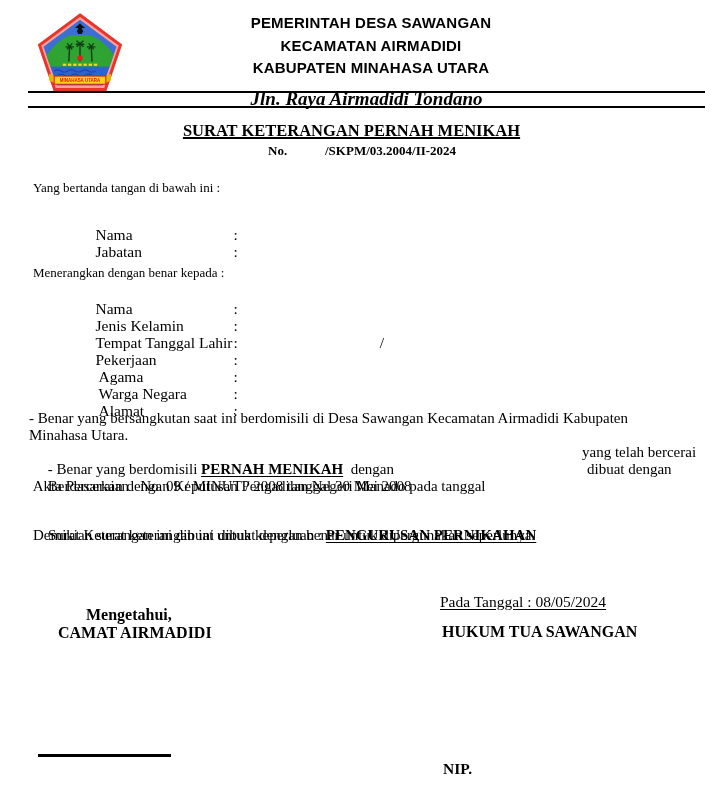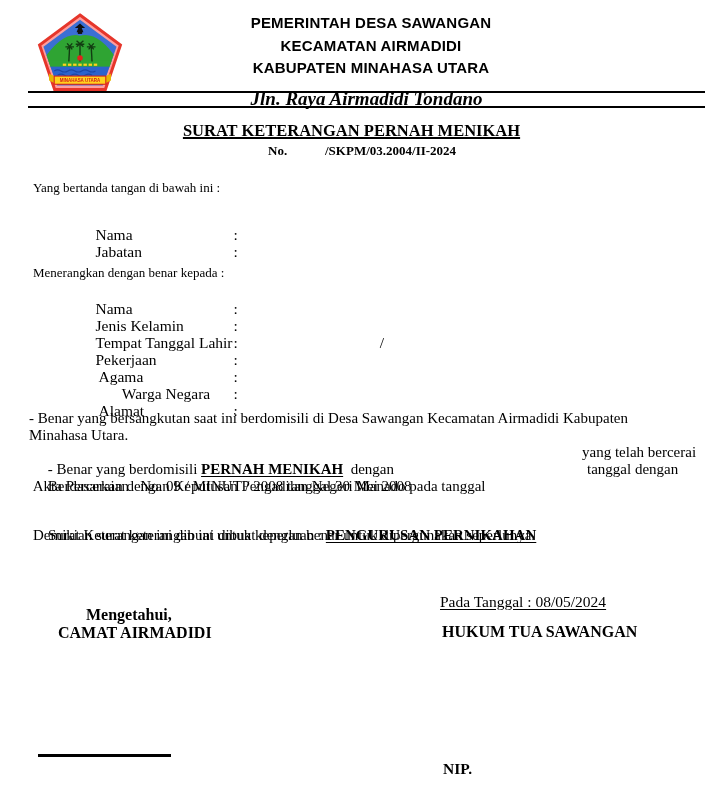--- a/index.html
+++ b/index.html
@@ -156,36 +156,36 @@
   </div>
   <div class="row" style="top:316px;">
     <span class="lbl">Tempat Tanggal Lahir</span><span>:</span><span class="slash-gap"></span><span>/</span>
   </div>
   <div class="row" style="top:333px;">
     <span class="lbl">Pekerjaan</span><span>:</span><span></span>
   </div>
   <div class="row indent" style="top:350px;">
     <span class="lbl">Agama</span><span>:</span><span></span>
   </div>
-  <div class="row indent" style="top:367px;text-align:center;">
+  <div class="row indent" style="top:367px;">
     <span class="lbl">Warga Negara</span><span>:</span><span></span>
   </div>
   <div class="row indent" style="top:384px;">
     <span class="lbl">Alamat</span><span>:</span><span></span>
   </div>
 
   <div class="body-line" style="top:410px;">- Benar yang bersangkutan saat ini berdomisili di Desa Sawangan Kecamatan Airmadidi Kabupaten</div>
   <div class="body-line" style="top:427px;">Minahasa Utara.</div>
 
   <div class="body-line" style="top:444px; width:660px;">
     <span> - Benar yang berdomisili </span><span class="bold-underline">PERNAH MENIKAH</span><span>  dengan</span><span class="float-right-part" style="left:553px; top:0;">yang telah bercerai</span>
   </div>
 
   <div class="body-line" style="top:461px; width:660px;">
-    <span> Berdasarkan dengan Keputusan Pengadilan Negeri Manado pada tanggal</span><span class="float-right-part" style="left:558px; top:0;">tanggal dengan</span>
+    <span> Berdasarkan dengan Keputusan Pengadilan Negeri Manado pada tanggal</span><span class="float-right-part" style="left:558px; top:0;">dibuat dengan</span>
   </div>
 
   <div class="body-line" style="top:478px;"> Akta Perceraian   No. 09 / MINUT / 2008 tanggal 30 Mei 2008</div>
 
   <div class="body-line" style="top:510px; left:33px;">
     <span>Surat Keterangan ini dibuat untuk keperluan : </span><span class="bold-underline">PENGURUSAN PERNIKAHAN</span>
   </div>
   <div class="body-line" style="top:527px; left:33px;">Demikian surat keterangan ini dibuat dengan benar untuk dipergunakan seperlunya.</div>
 
   <div class="issue-line underlined" style="top:593px; left:440px;">Pada Tanggal : 08/05/2024</div>

